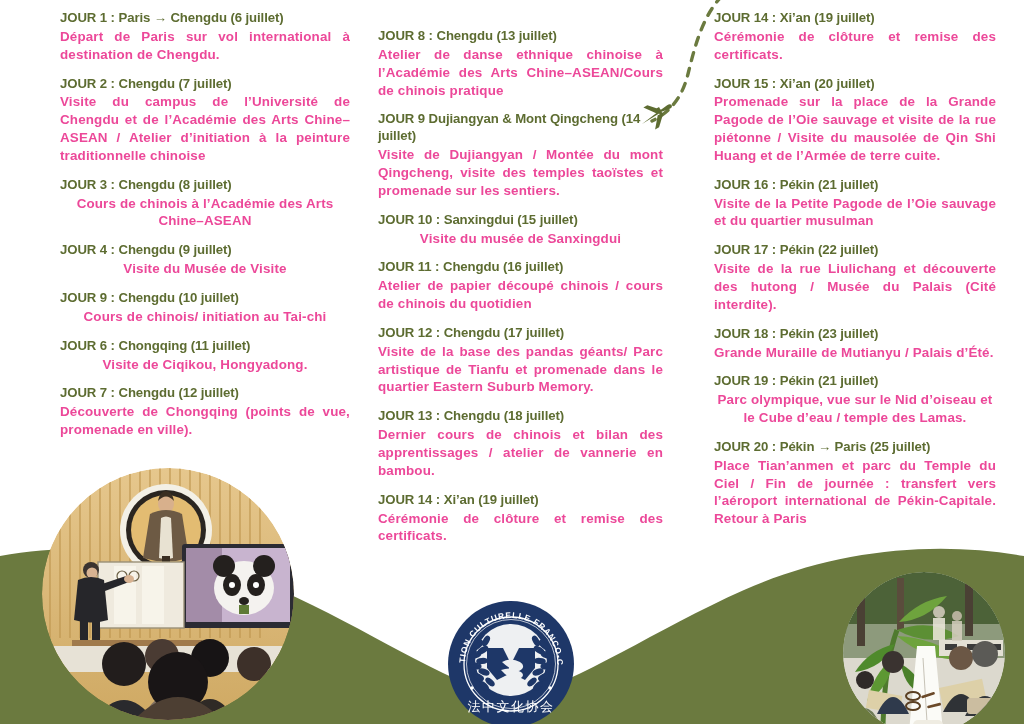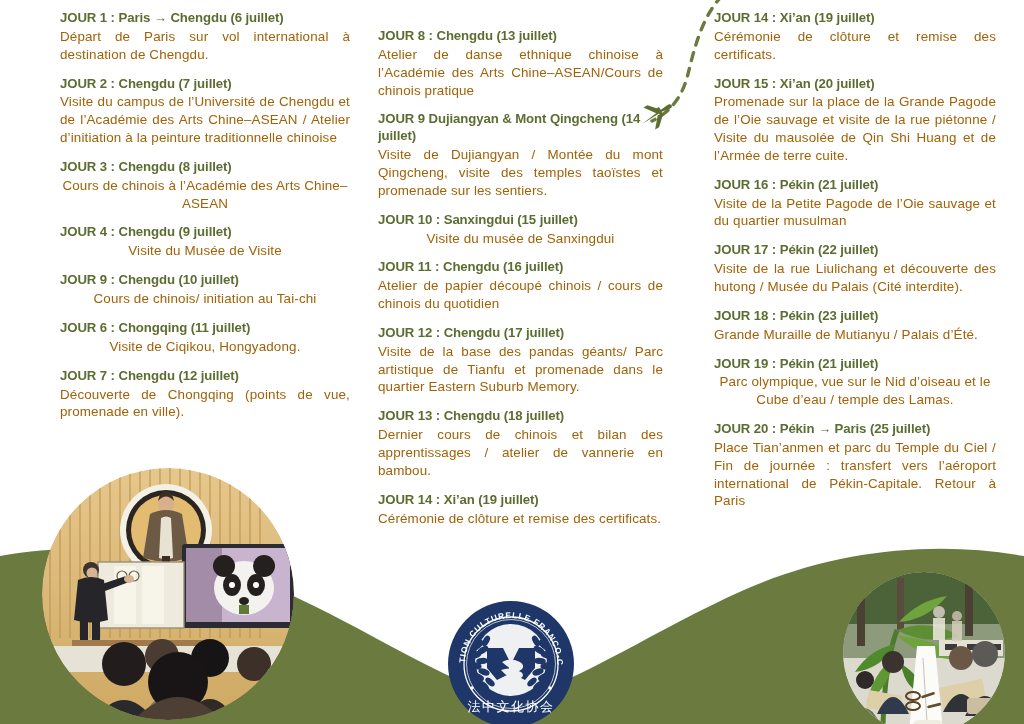--- a/index.html
+++ b/index.html
@@ -68,22 +68,22 @@
     font-size: 13.2px;
     font-weight: bold;
     color: #5d6c31;
     line-height: 1.28;
     letter-spacing: -0.1px;
     margin-bottom: 1px;
   }
 
   .entry-body {
     font-size: 13.4px;
-    font-weight: 400;
-    color: #a16207;
+    font-weight: 700;
+    color: #ec4899;
     line-height: 1.33;
     text-align: justify;
     letter-spacing: 0.15px;
   }
 
   .entry-body.nojustify { text-align: center; }
 
   
   .photo {
     position: absolute;

